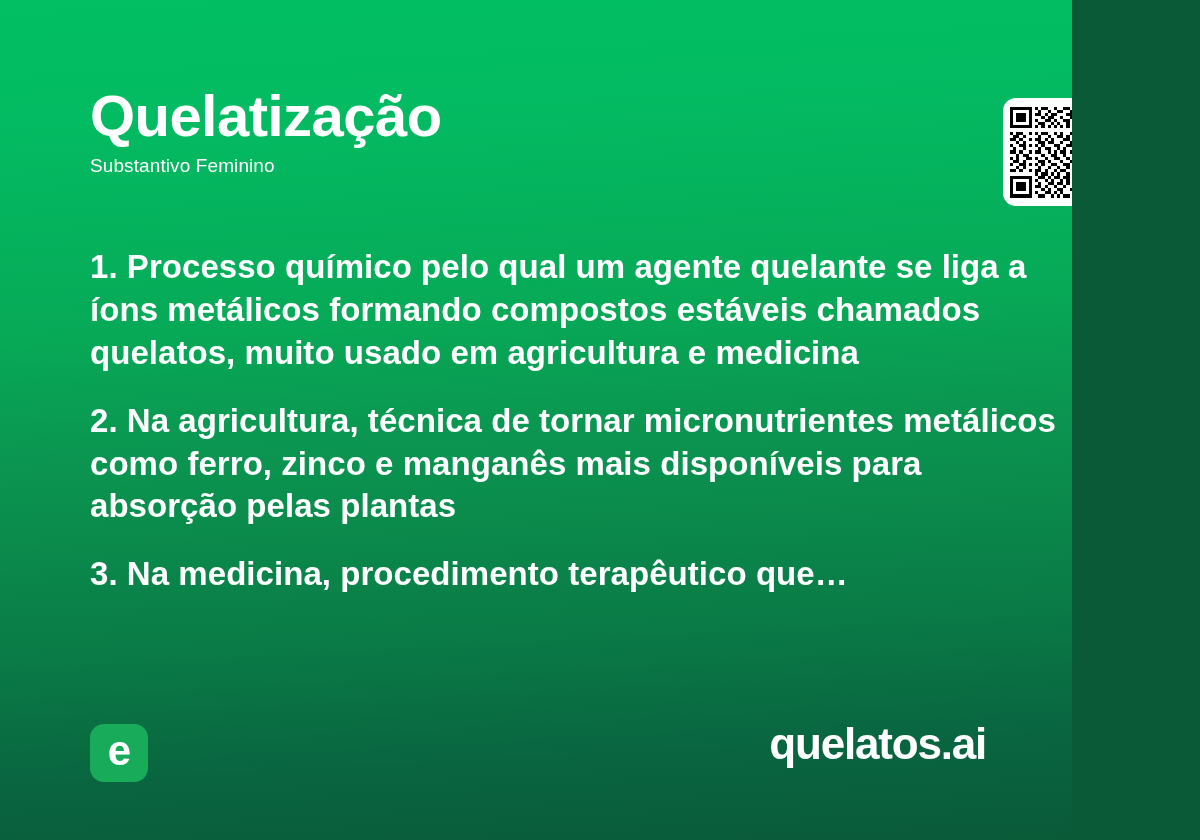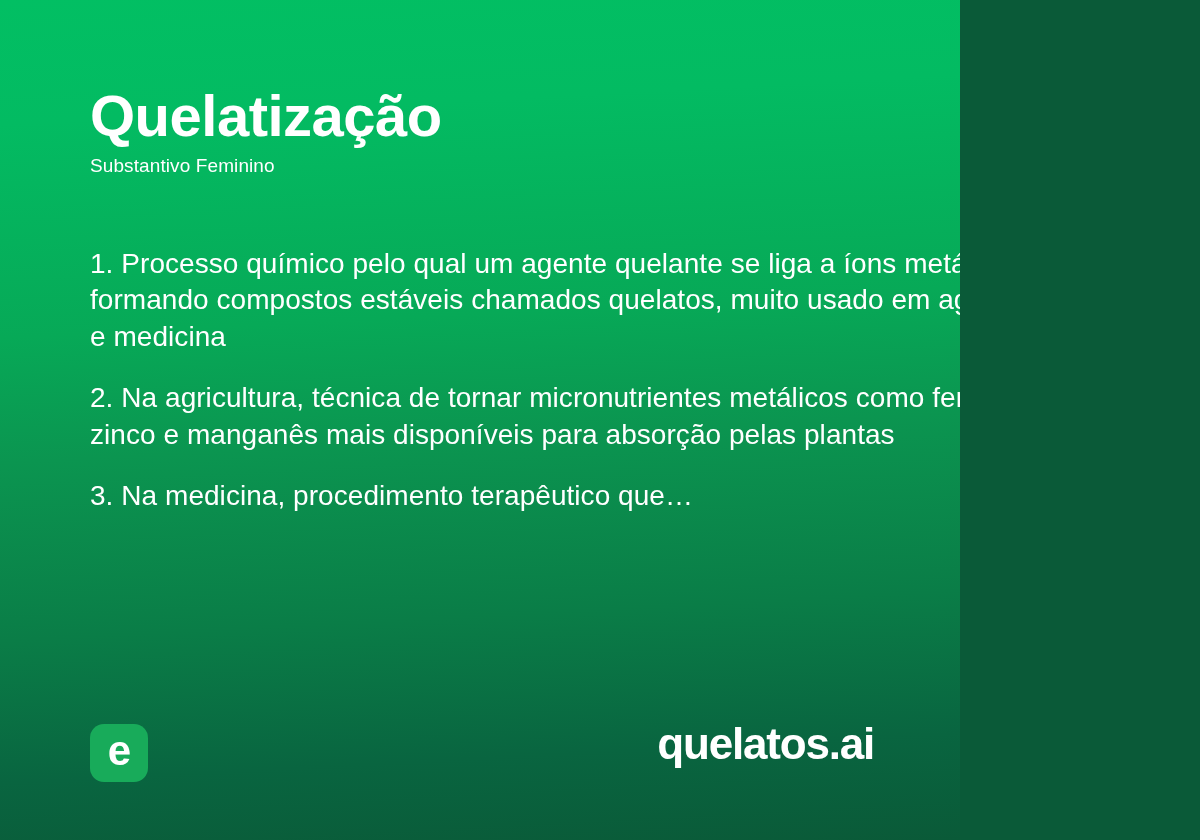--- a/index.html
+++ b/index.html
@@ -4,21 +4,21 @@
 <title>escreva.ai — Quelatização</title>
 <style>
   html, body {
     margin: 0;
     padding: 0;
     background: #0a5a38;
   }
 
   .card {
     position: relative;
-    width: 960px;
+    width: 1072px;
     height: 840px;
     overflow: hidden;
     background: linear-gradient(177deg,
         #02bf63 0%,
         #03bb62 14%,
         #07a957 38%,
         #0b9550 52%,
         #0a7d47 72%,
         #096540 88%,
         #0a5a38 100%);
@@ -80,23 +80,23 @@
 
   
   .definitions {
     position: absolute;
     left: 90px;
     top: 246px;
     width: 1000px;
   }
 
   .definition {
-    font-size: 28px;
+    font-size: 33px;
     line-height: 1.3;
-    font-weight: 400;
+    font-weight: 700;
     letter-spacing: 0.05px;
     margin: 0 0 25px 0;
     color: #ffffff;
   }
 
   .definition:last-child { margin-bottom: 14px; }
 
   .def-2 { max-width: 980px; }
   .def-3 { max-width: 980px; }
 

